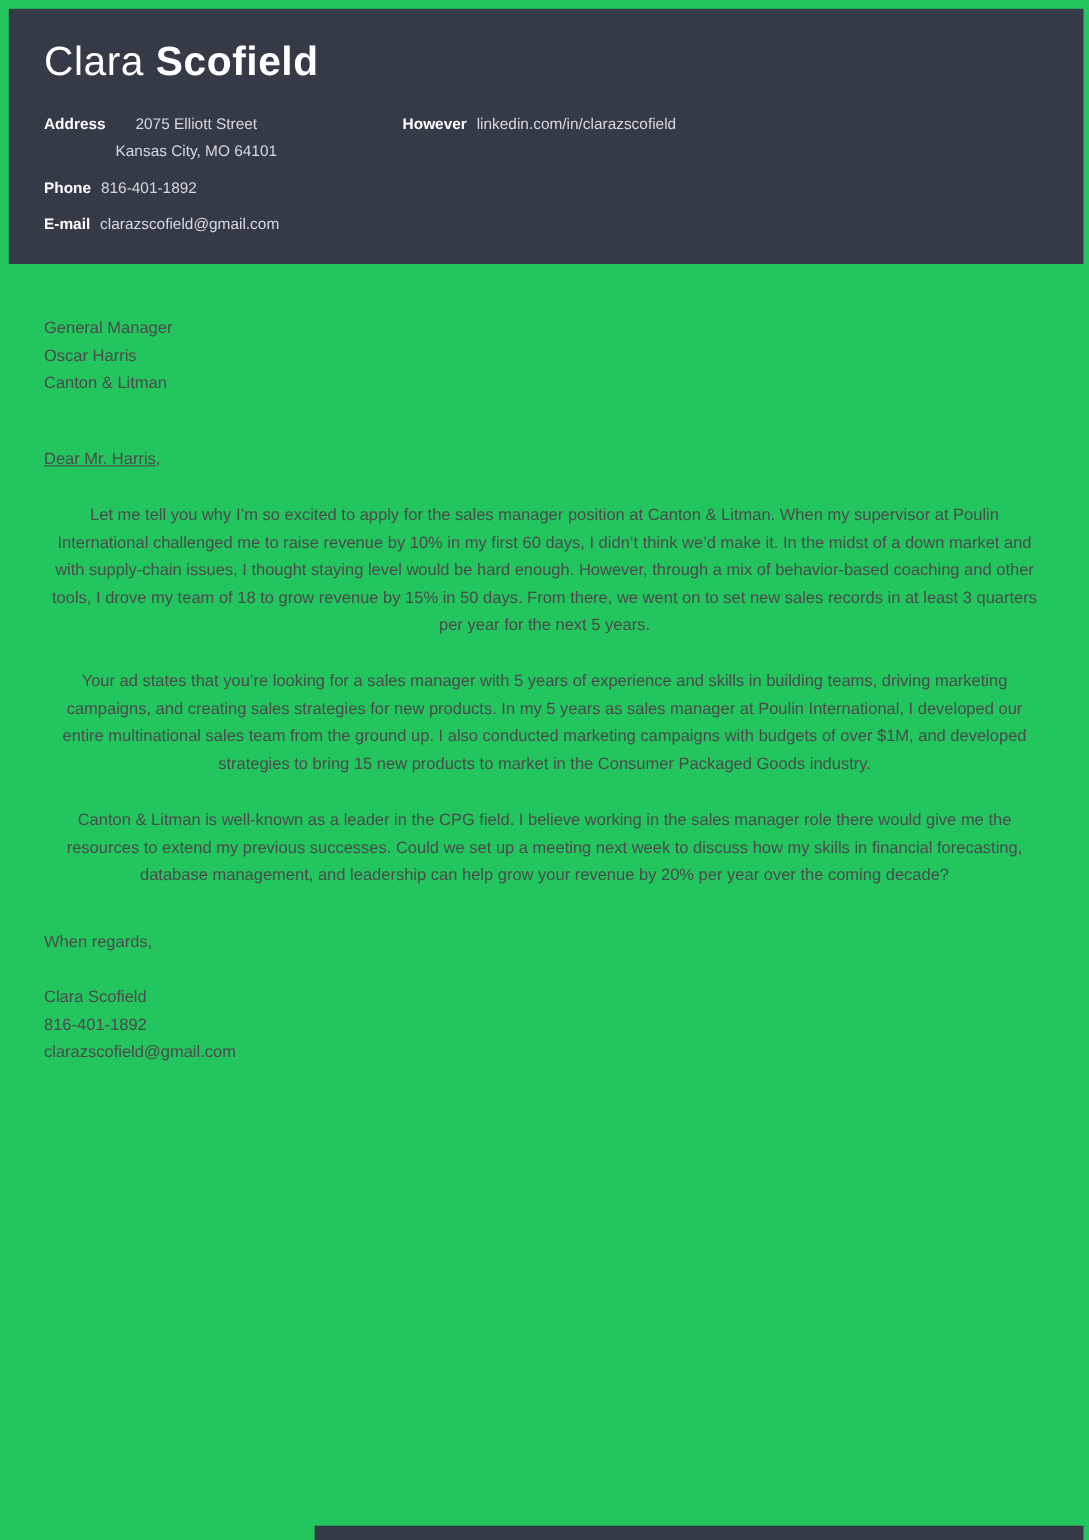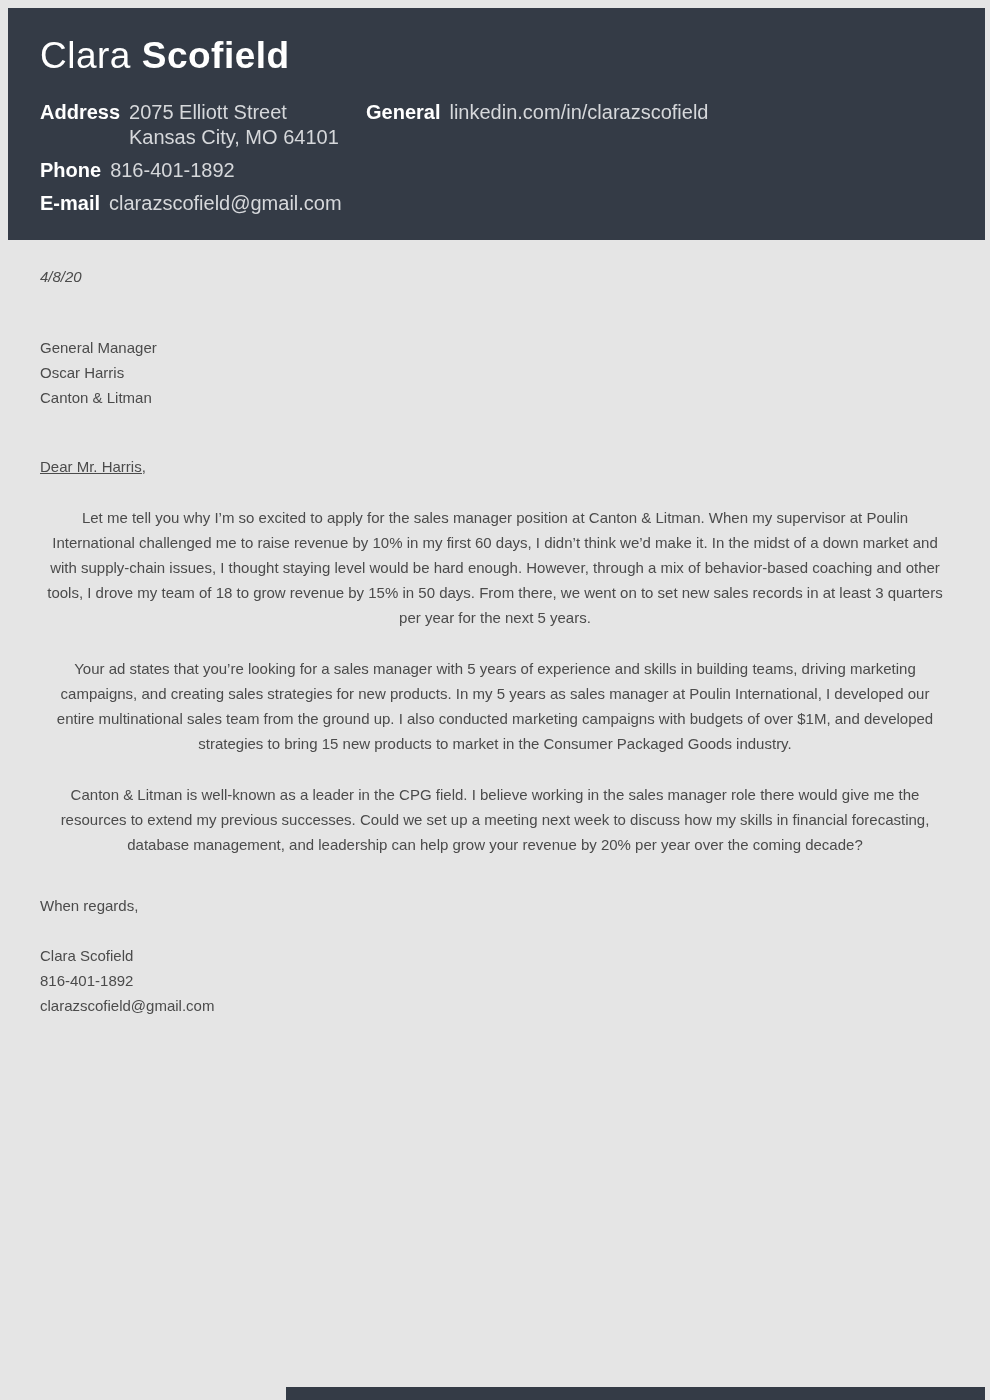--- a/index.html
+++ b/index.html
@@ -7,21 +7,21 @@
     width: 990px;
     height: 1400px;
     background: #ffffff;
     font-family: "Liberation Sans", "DejaVu Sans", sans-serif;
     color: #4b4b4b;
   }
   .page {
     position: relative;
     width: 990px;
     height: 1400px;
-    background: #e5e5e5;
+    background: #22c55e;
     overflow: hidden;
   }
   
   .header {
     margin: 8px 5px 0 8px;
     background: #343b46;
     color: #ffffff;
     padding: 26px 32px 24px 32px;
     box-sizing: border-box;
   }
@@ -37,22 +37,23 @@
   .job-title {
     margin-top: 6px;
     font-size: 20px;
     line-height: 26px;
     color: #e9eaec;
     font-weight: 400;
   }
   .contact {
     margin-top: 22px;
     display: flex;
-    font-size: 20px;
+    font-size: 14px;
     line-height: 25px;
+    text-align: center;
   }
   .contact-col-left { width: 326px; flex: 0 0 326px; }
   .contact-col-right { flex: 1; }
   .contact-row { display: flex; margin-bottom: 8px; }
   .contact-row:last-child { margin-bottom: 0; }
   .contact-label {
     font-weight: 700;
     color: #ffffff;
     margin-right: 9px;
     white-space: nowrap;
@@ -108,29 +109,28 @@
           <span class="contact-label">Phone</span>
           <span class="contact-value">816-401-1892</span>
         </div>
         <div class="contact-row">
           <span class="contact-label">E-mail</span>
           <span class="contact-value">clarazscofield@gmail.com</span>
         </div>
       </div>
       <div class="contact-col-right">
         <div class="contact-row">
-          <span class="contact-label">General</span>
+          <span class="contact-label">However</span>
           <span class="contact-value">linkedin.com/in/clarazscofield</span>
         </div>
       </div>
     </div>
   </header>
 
   <main class="letter-body">
-    <p class="date">4/8/20</p>
 
     <div class="recipient">
       <span class="line">General Manager</span>
       <span class="line">Oscar Harris</span>
       <span class="line">Canton &amp; Litman</span>
     </div>
 
     <p class="salutation">Dear Mr. Harris,</p>
 
     <p class="para">Let me tell you why I’m so excited to apply for the sales manager position at Canton &amp; Litman. When my supervisor at Poulin International challenged me to raise revenue by 10% in my first 60 days, I didn’t think we’d make it. In the midst of a down market and with supply-chain issues, I thought staying level would be hard enough. However, through a mix of behavior-based coaching and other tools, I drove my team of 18 to grow revenue by 15% in 50 days. From there, we went on to set new sales records in at least 3 quarters per year for the next 5 years.</p>

